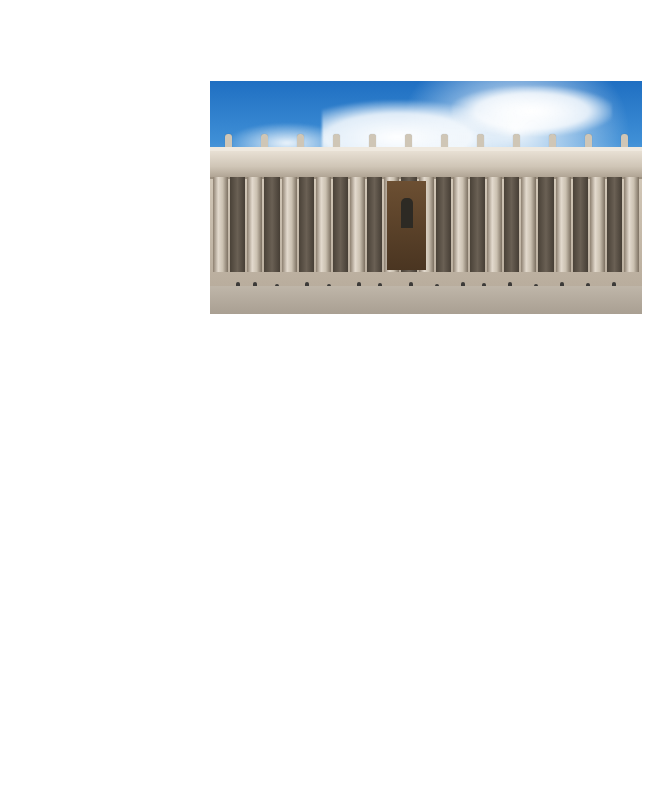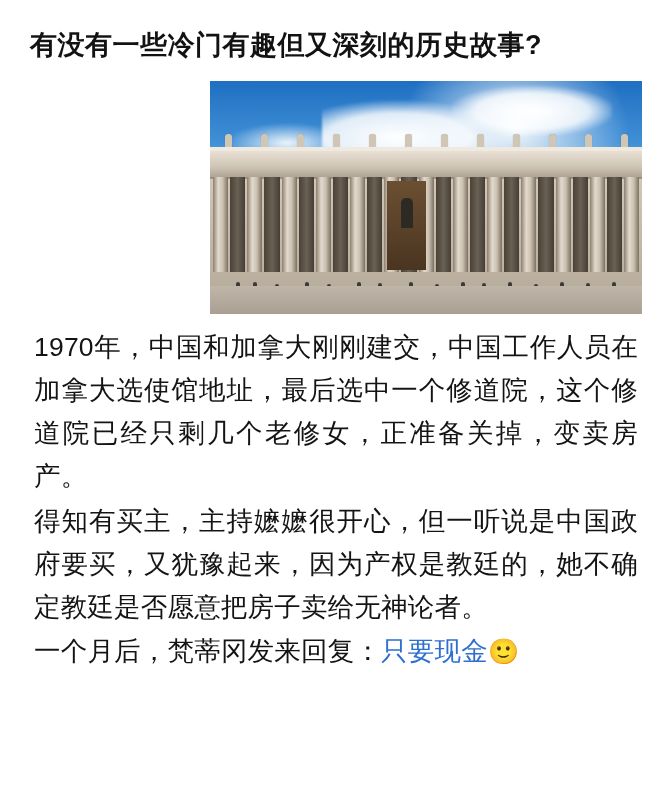--- a/index.html
+++ b/index.html
@@ -175,21 +175,20 @@
   }
   .emoji {
     font-size: 25px;
   }
 </style>
 </head>
 <body>
 
 <div class="page">
 
-  <h1 class="title">有没有一些冷门有趣但又深刻的历史故事?</h1>
 
   <div class="hero">
     <div class="sky"></div>
     <div class="sunglow"></div>
     <div class="cloud1"></div>
     <div class="cloud2"></div>
     <div class="cloud3"></div>
 
     <div class="statues">
       <div class="statue"></div>
@@ -256,19 +255,14 @@
       <div class="person" style="left:69%"></div>
       <div class="person" style="left:75%;height:9px"></div>
       <div class="person" style="left:81%"></div>
       <div class="person" style="left:87%;height:10px"></div>
       <div class="person" style="left:93%"></div>
     </div>
 
     <div class="plaza"></div>
   </div>
 
-  <div class="body-text">
-    <p>1970年，中国和加拿大刚刚建交，中国工作人员在加拿大选使馆地址，最后选中一个修道院，这个修道院已经只剩几个老修女，正准备关掉，变卖房产。</p>
-    <p>得知有买主，主持嬷嬷很开心，但一听说是中国政府要买，又犹豫起来，因为产权是教廷的，她不确定教廷是否愿意把房子卖给无神论者。</p>
-    <p><span>一个月后，梵蒂冈发来回复：</span><span class="highlight">只要现金</span><span class="emoji">🙂</span></p>
-  </div>
 
 </div>
 
 </body></html>

